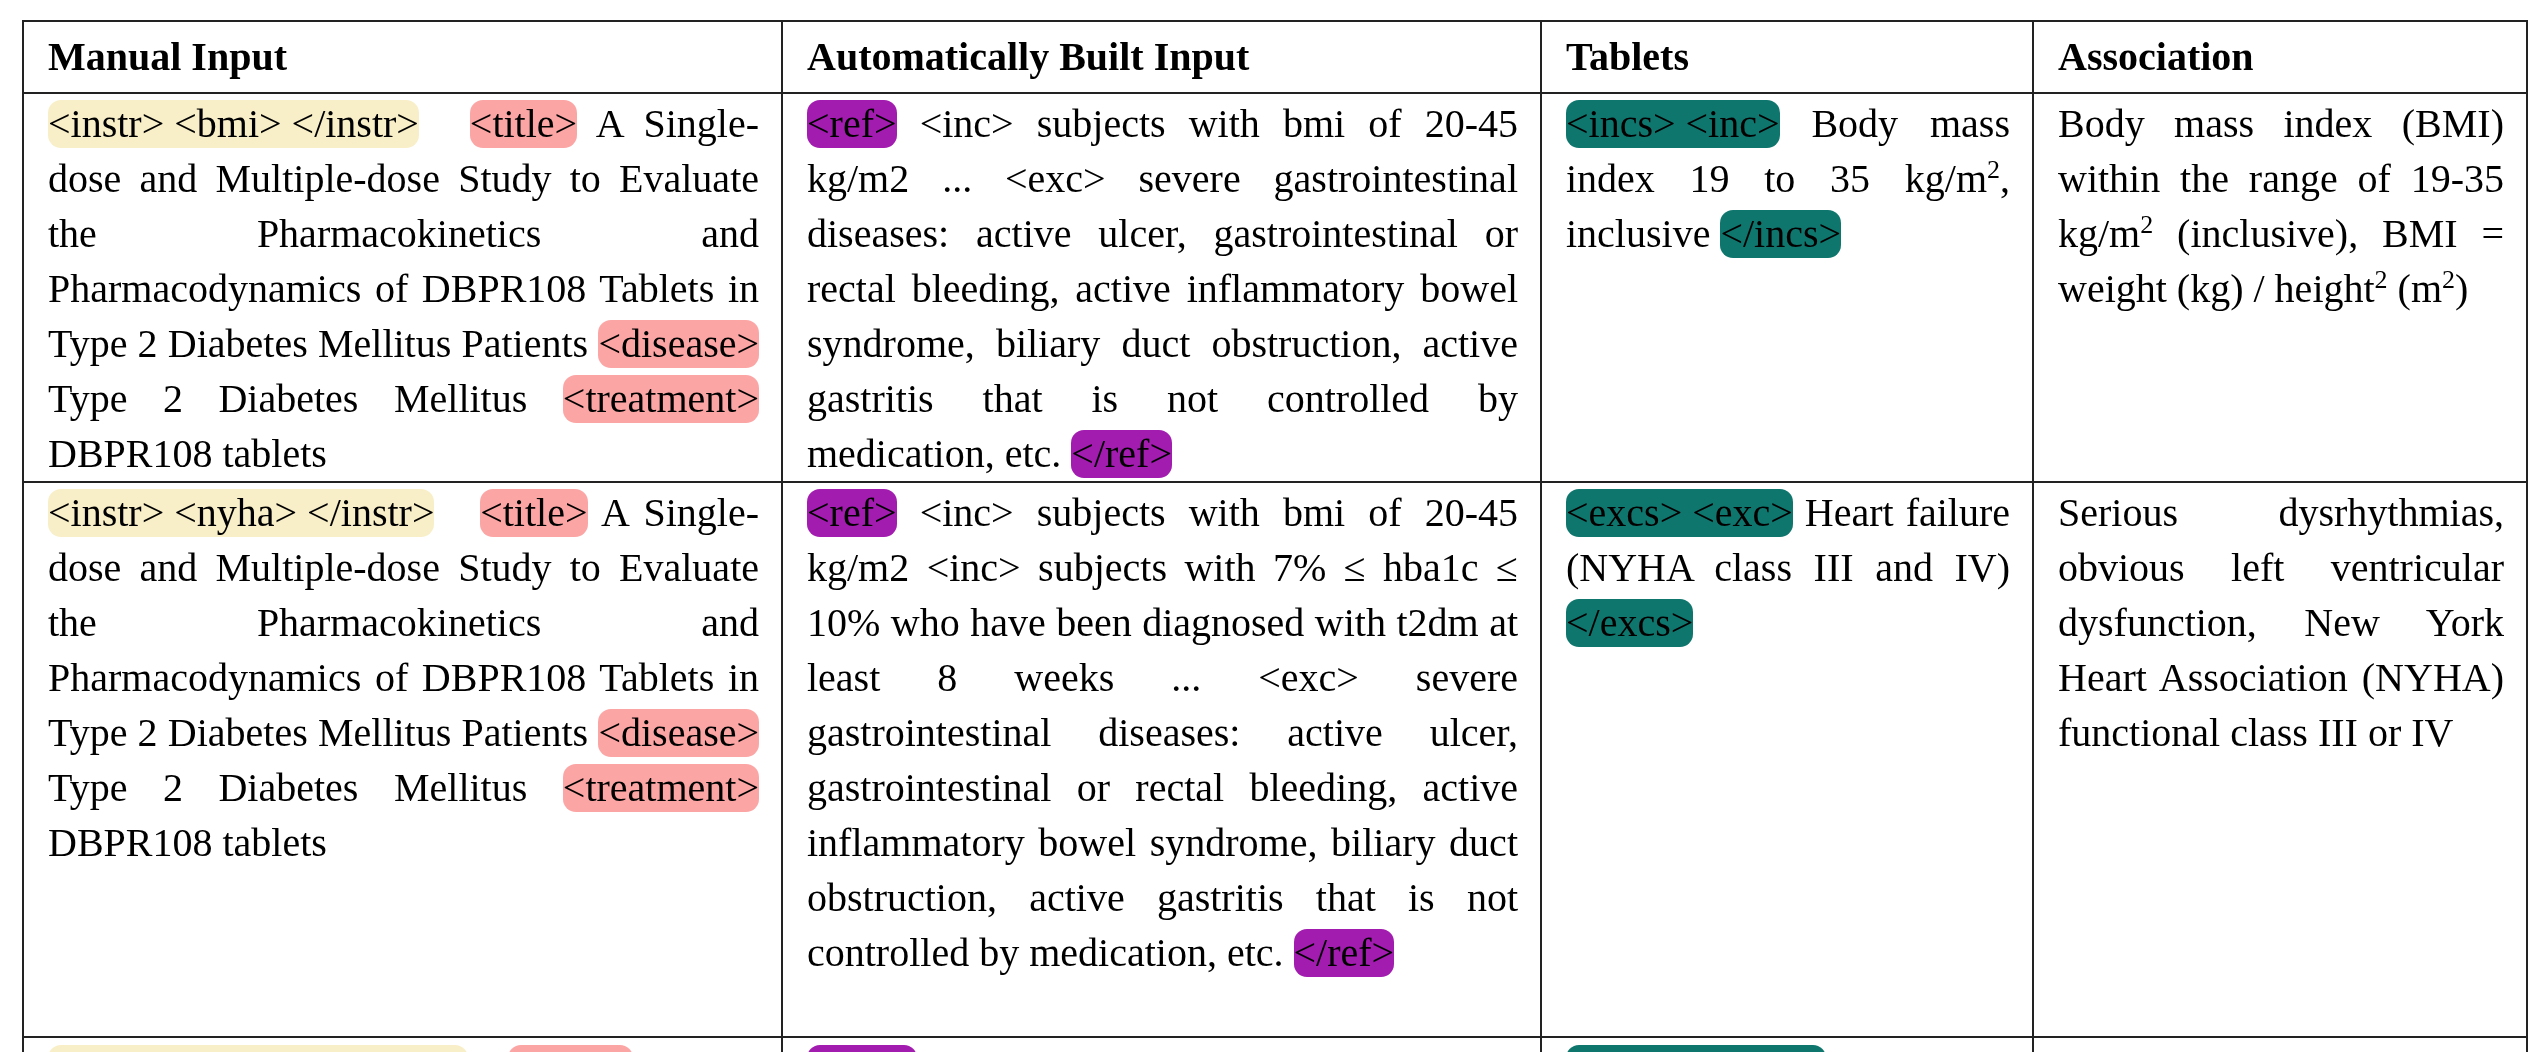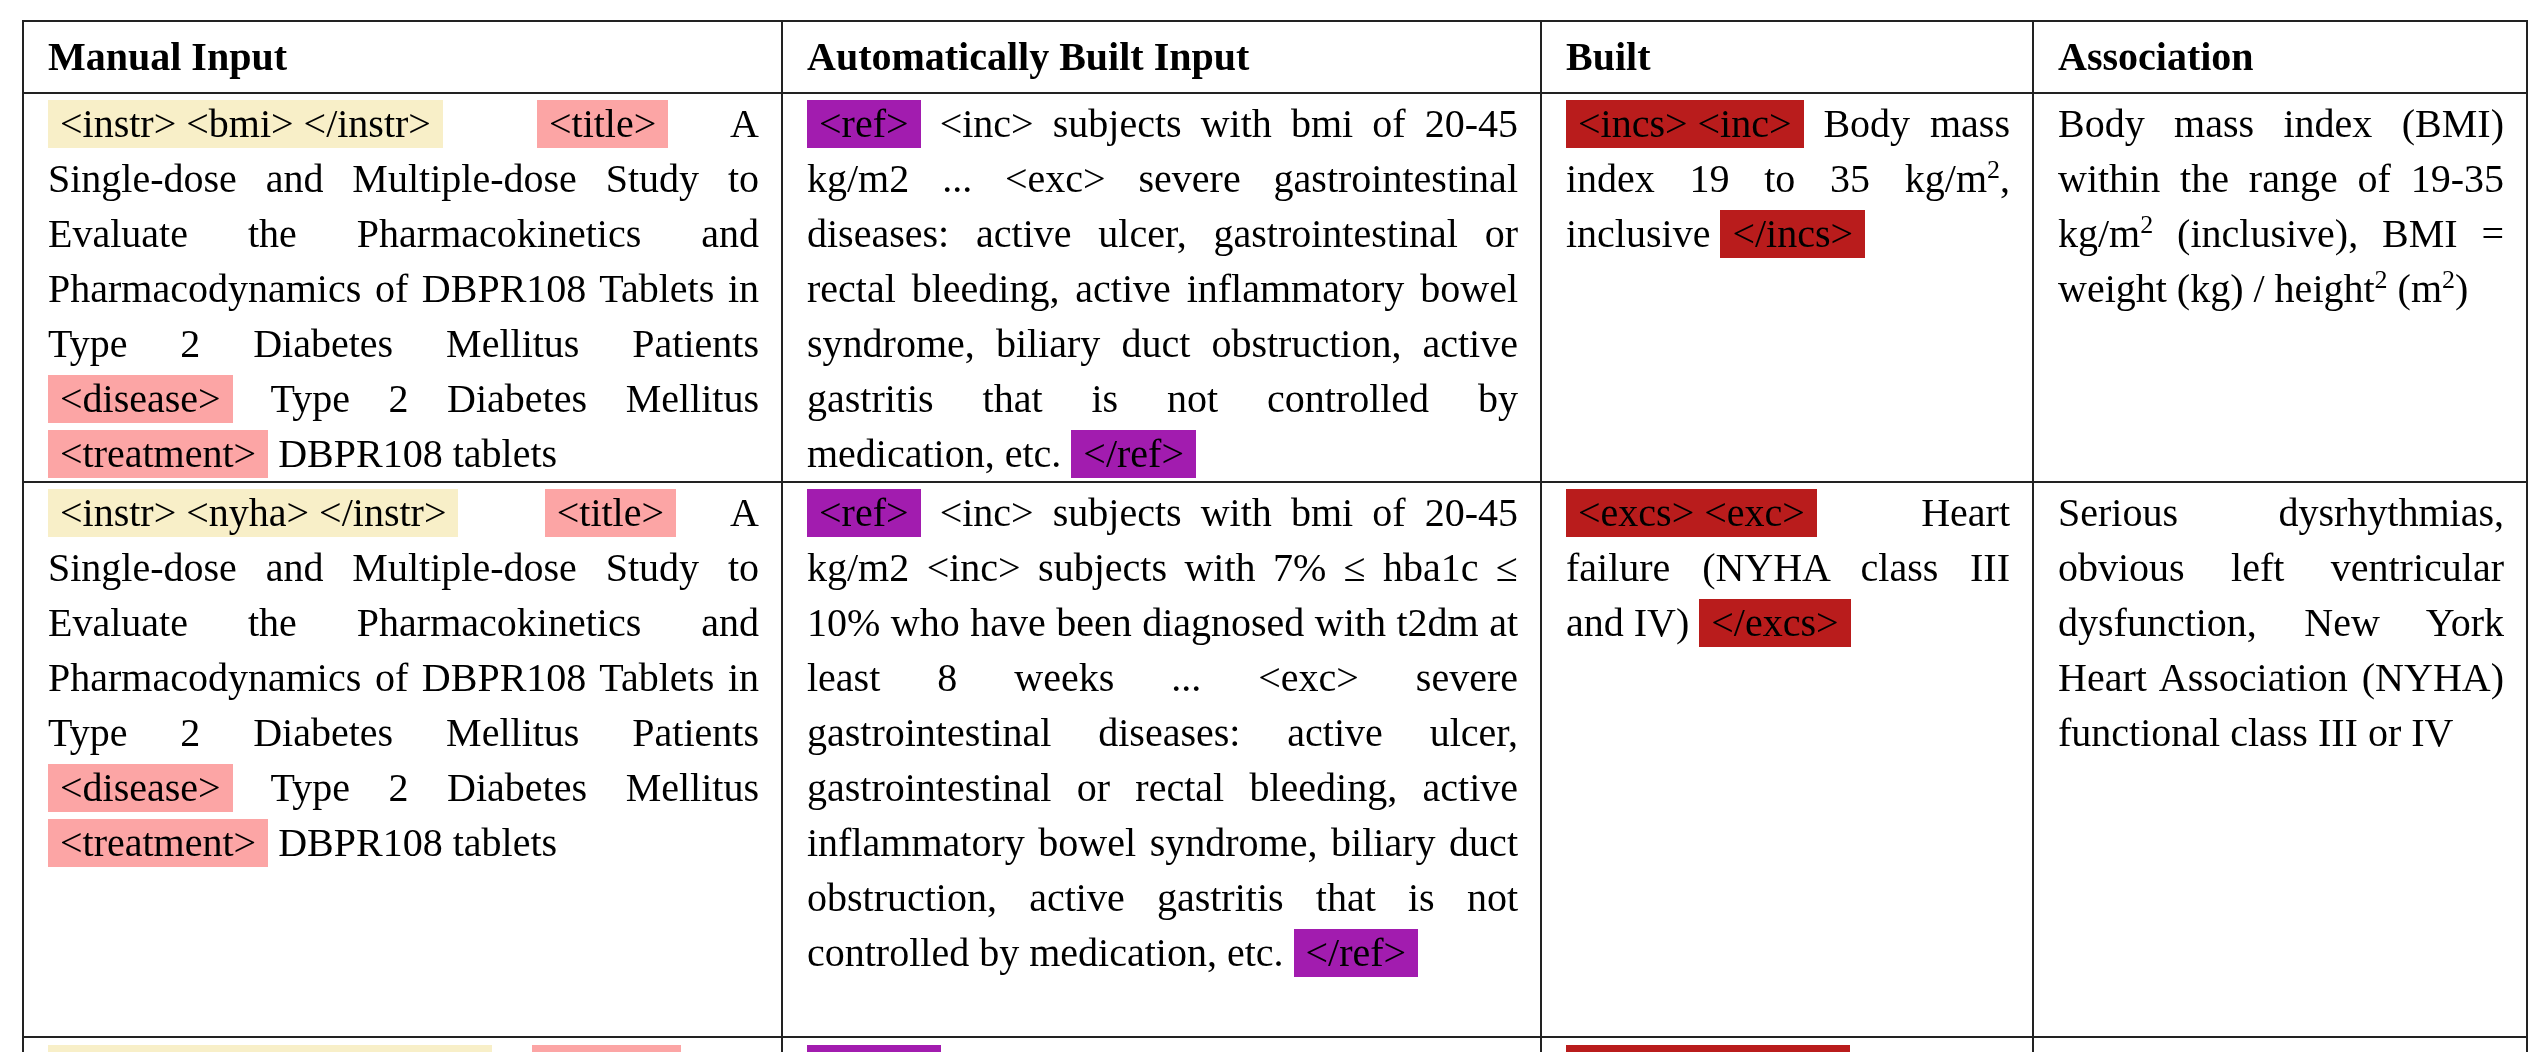--- a/index.html
+++ b/index.html
@@ -42,48 +42,49 @@
     }
     col.c1 { width: 759px; }
     col.c2 { width: 759px; }
     col.c3 { width: 492px; }
     col.c4 { width: 494px; }
     tr.row1 td { height: 385px; padding-top: 2px; }
     tr.row2 td { height: 551px; padding-top: 2px; }
     tr.row3 td { height: 60px; padding-top: 4px; }
     .tag {
       display: inline-block;
-      padding: 0 12px;
+      padding: 0 0;
       line-height: 48px;
       margin: 3px 0;
       text-align: left;
+      border-radius: 13px;
     }
     .tag-instr { background: #f8efc8; }
     .tag-field { background: #fca5a5; }
     .tag-ref { background: #a21caf; }
-    .tag-out { background: #b91c1c; }
+    .tag-out { background: #0f766e; }
     .cell-text { display: inline; }
     sup { font-size: 26px; line-height: 0; vertical-align: 14px; }
     .gap { display: inline-block; width: 30px; }
   </style>
 </head>
 <body>
 
 <table class="table">
   <colgroup>
     <col class="c1">
       <col class="c2">
       <col class="c3">
       <col class="c4">
   </colgroup>
   <thead>
     <tr>
       <th>Manual Input</th>
       <th>Automatically Built Input</th>
-      <th>Built</th>
+      <th>Tablets</th>
       <th>Association</th>
     </tr>
   </thead>
   <tbody>
 
     <tr class="row1">
       <td>
         <span class="tag tag-instr">&lt;instr&gt; &lt;bmi&gt; &lt;/instr&gt;</span><span class="gap"></span>
         <span class="tag tag-field">&lt;title&gt;</span>
         <span class="cell-text">A Single-dose and Multiple-dose Study to Evaluate the Pharmacokinetics and Pharmacodynamics of DBPR108 Tablets in Type 2 Diabetes Mellitus Patients</span>

